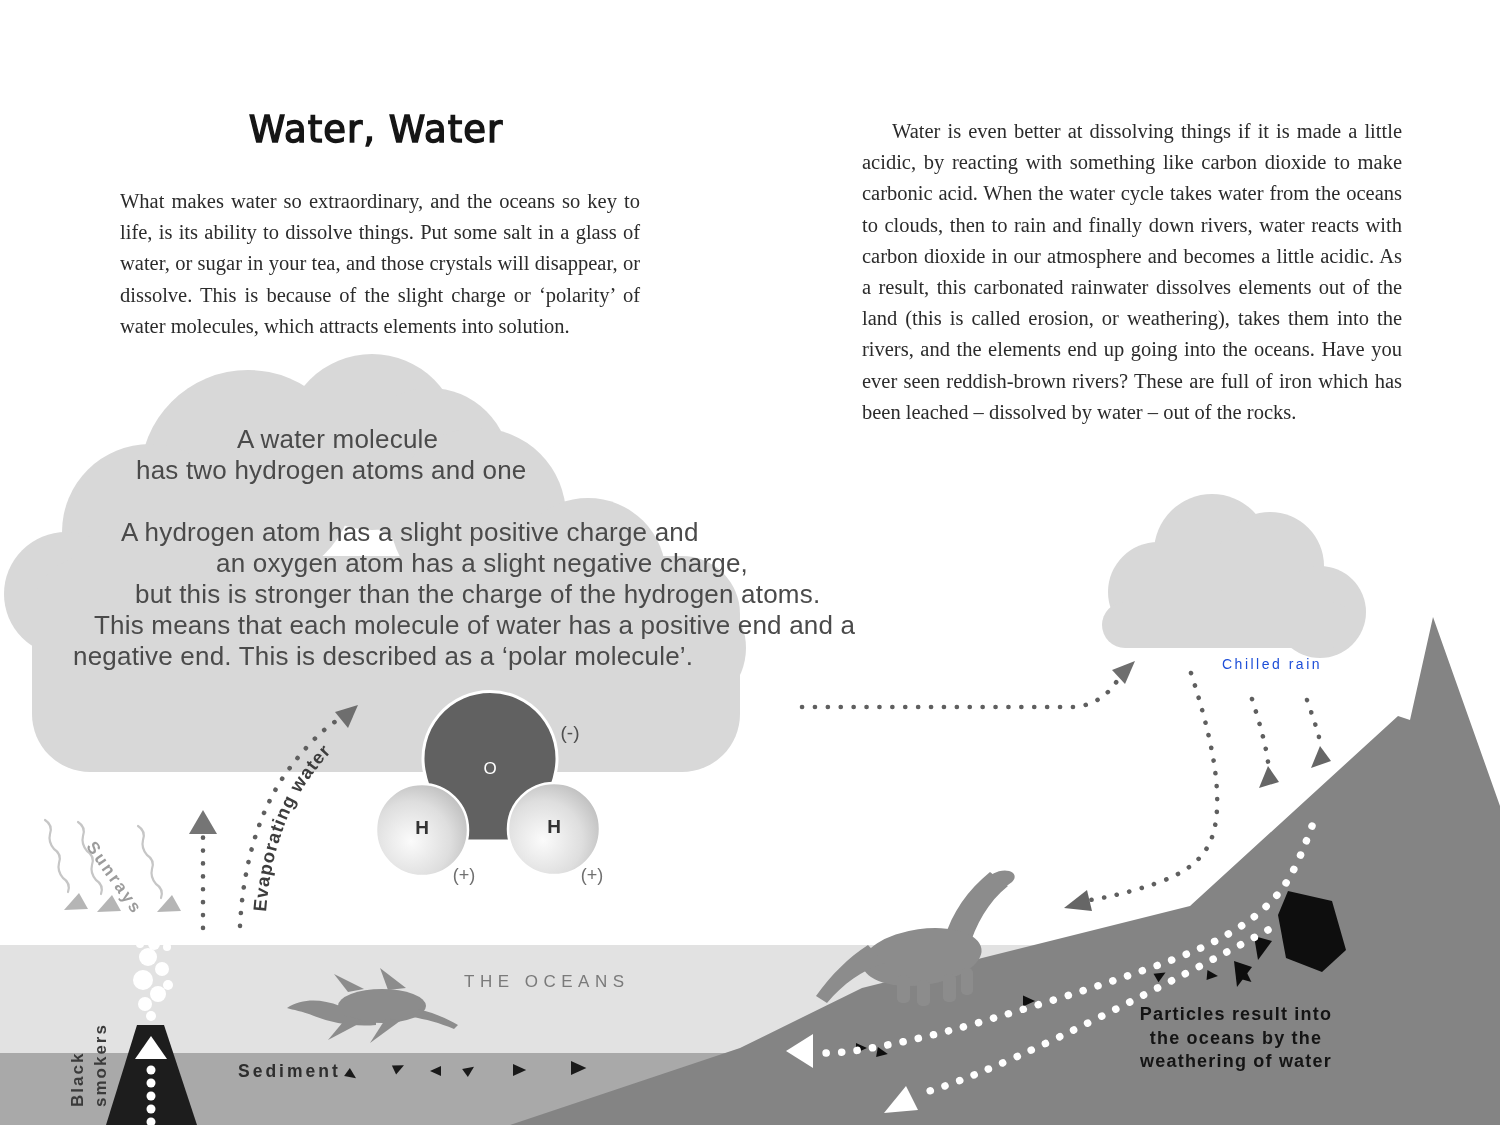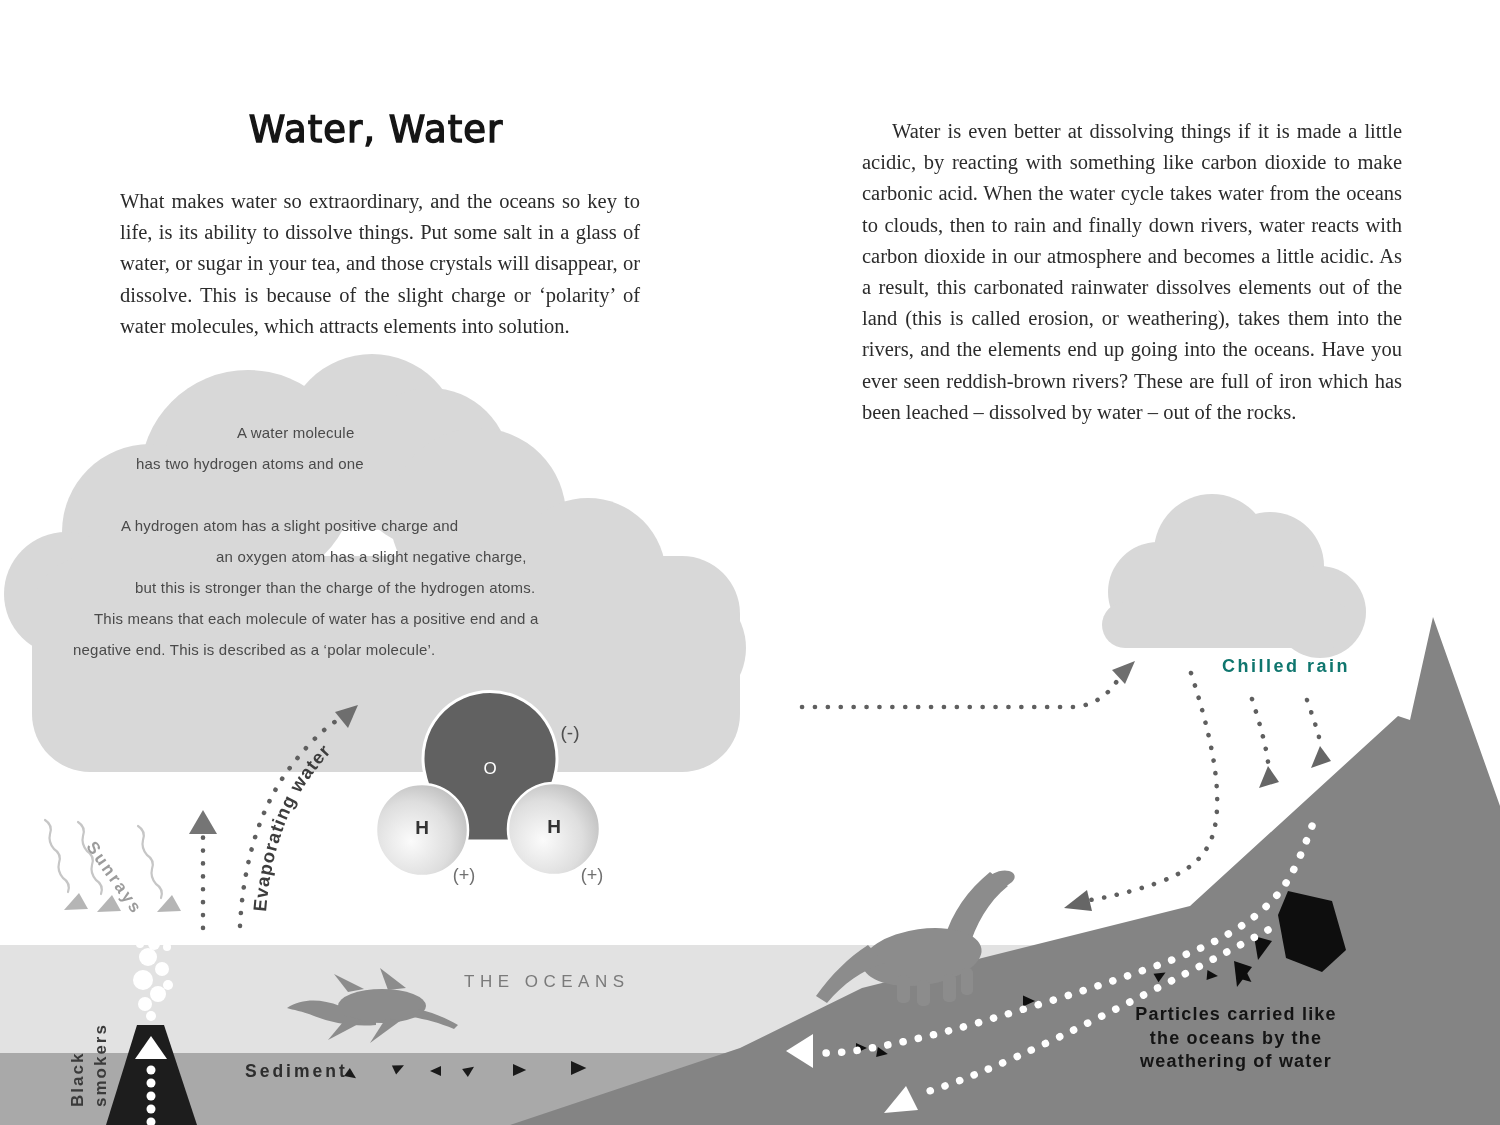--- a/index.html
+++ b/index.html
@@ -7,30 +7,30 @@
           font-family:"Liberation Sans",sans-serif;}
   #diagram{position:absolute;left:0;top:0;}
   .abs{position:absolute;}
   .title{width:520px;left:116px;top:108px;text-align:center;
          font-family:"DejaVu Sans",sans-serif;font-weight:400;font-size:37px;color:#151515;
          letter-spacing:1px;-webkit-text-stroke:1.4px #151515;}
   .para{font-family:"Liberation Serif",serif;font-size:20.5px;line-height:31.2px;color:#2b2b2b;
         text-align:justify;}
   .para-left{left:120px;top:186px;width:520px;}
   .para-right{left:862px;top:116px;width:540px;text-indent:30px;}
-  .cloud-line{white-space:nowrap;font-size:15px;color:#4a4a4a;letter-spacing:0.2px;text-align:right;}
+  .cloud-line{white-space:nowrap;font-size:26px;color:#4a4a4a;letter-spacing:0.2px;text-align:right;}
   .lbl{white-space:nowrap;color:#2f2f2f;}
   .lbl-oceans{left:464px;top:972px;font-size:17px;letter-spacing:5.5px;color:#7a7a7a;}
-  .lbl-sediment{left:245px;top:1061px;font-size:17.5px;font-weight:bold;letter-spacing:3px;color:#2e2e2e;}
+  .lbl-sediment{left:238px;top:1061px;font-size:17.5px;font-weight:bold;letter-spacing:3px;color:#2e2e2e;}
   .lbl-smokers{left:40px;top:1033px;width:100px;height:48px;transform:rotate(-90deg);
                font-size:17px;font-weight:bold;letter-spacing:2px;line-height:23px;color:#3a3a3a;}
   .lbl-smokers span{display:block;}
   .lbl-sunrays{left:98px;top:838px;transform:rotate(55deg);transform-origin:0 0;
                font-size:17px;font-weight:bold;letter-spacing:2.5px;color:#9c9c9c;}
-  .lbl-chilled{left:1222px;top:656px;font-size:18px;font-weight:bold;letter-spacing:2.5px;color:#0f766e;}
+  .lbl-chilled{left:1222px;top:656px;font-size:14px;font-weight:normal;letter-spacing:2.5px;color:#1d4ed8;}
   .lbl-erosion{left:1026px;top:810px;width:122px;text-align:center;font-size:18px;font-weight:bold;
                letter-spacing:2px;line-height:21px;color:#333;}
   .lbl-erosion span{display:block;}
   .lbl-particles{left:1118px;top:1003px;width:236px;text-align:center;font-size:18px;font-weight:bold;
                  letter-spacing:1.2px;line-height:23.5px;color:#141414;}
   .lbl-particles span{display:block;}
   .mol-lbl{transform:translate(-50%,-50%);}
   .mol-o{left:490px;top:769px;color:#ffffff;font-size:17px;}
   .mol-h{font-size:19px;font-weight:bold;color:#333333;}
   .mol-neg{left:570px;top:733px;font-size:19px;color:#4f4f4f;}
@@ -213,18 +213,18 @@
 
   <div class="abs lbl lbl-sunrays">Sunrays</div>
   <div class="abs lbl lbl-smokers">
     <span>Black</span>
     <span>smokers</span>
   </div>
   <div class="abs lbl lbl-sediment">Sediment</div>
   <div class="abs lbl lbl-oceans">THE OCEANS</div>
   <div class="abs lbl lbl-chilled">Chilled rain</div>
   <div class="abs lbl lbl-particles">
-    <span>Particles carried like</span>
+    <span>Particles result into</span>
     <span>the oceans by the</span>
     <span>weathering of water</span>
   </div>
 
 </div>
 
 </body></html>

